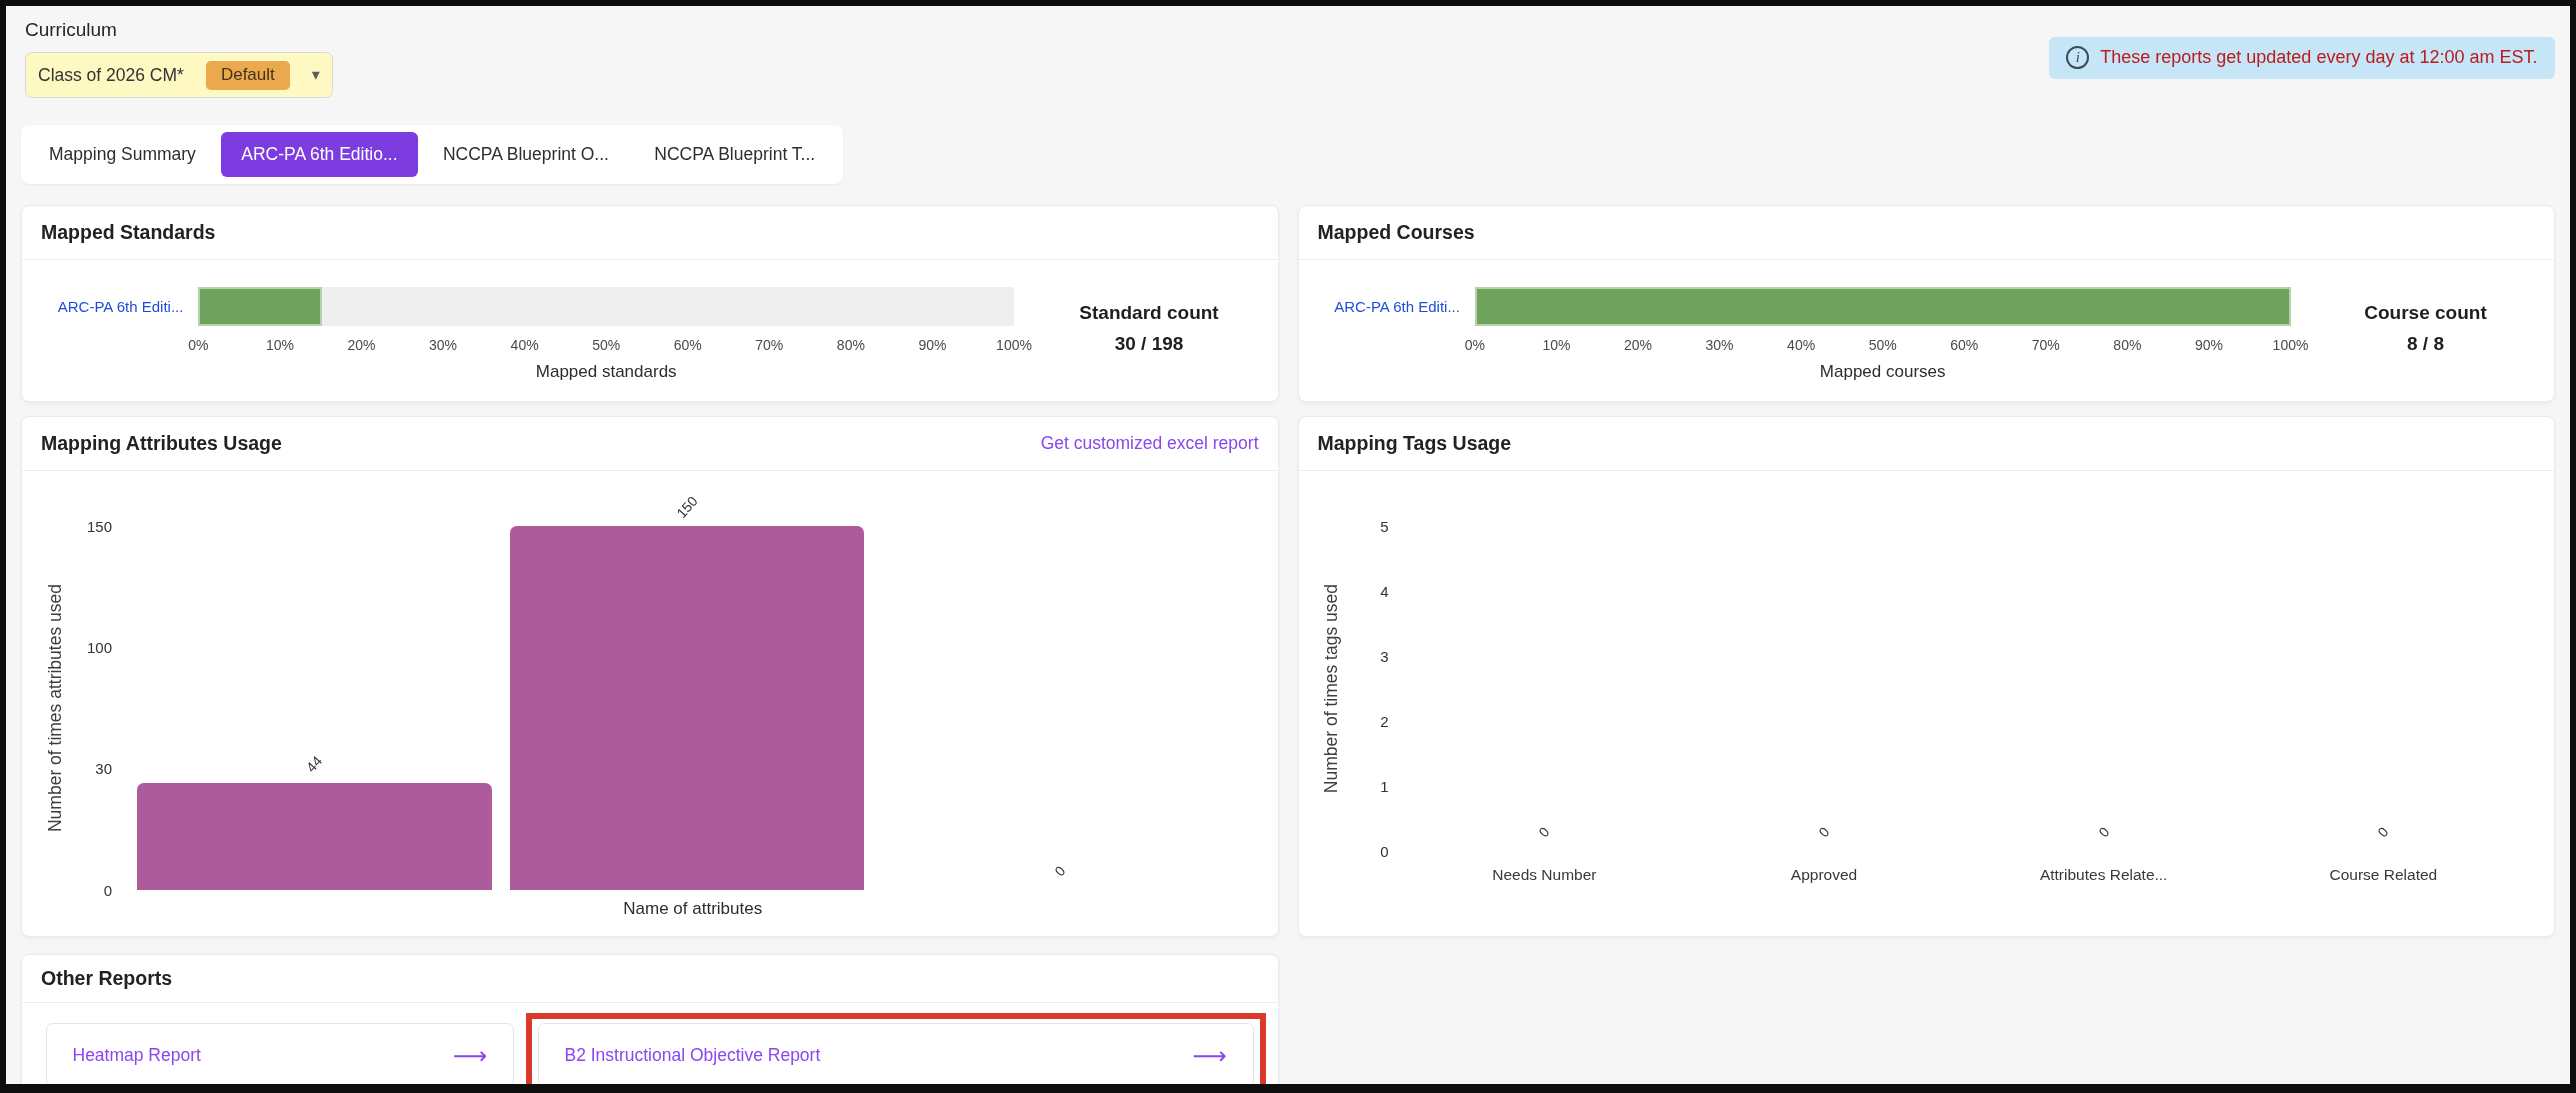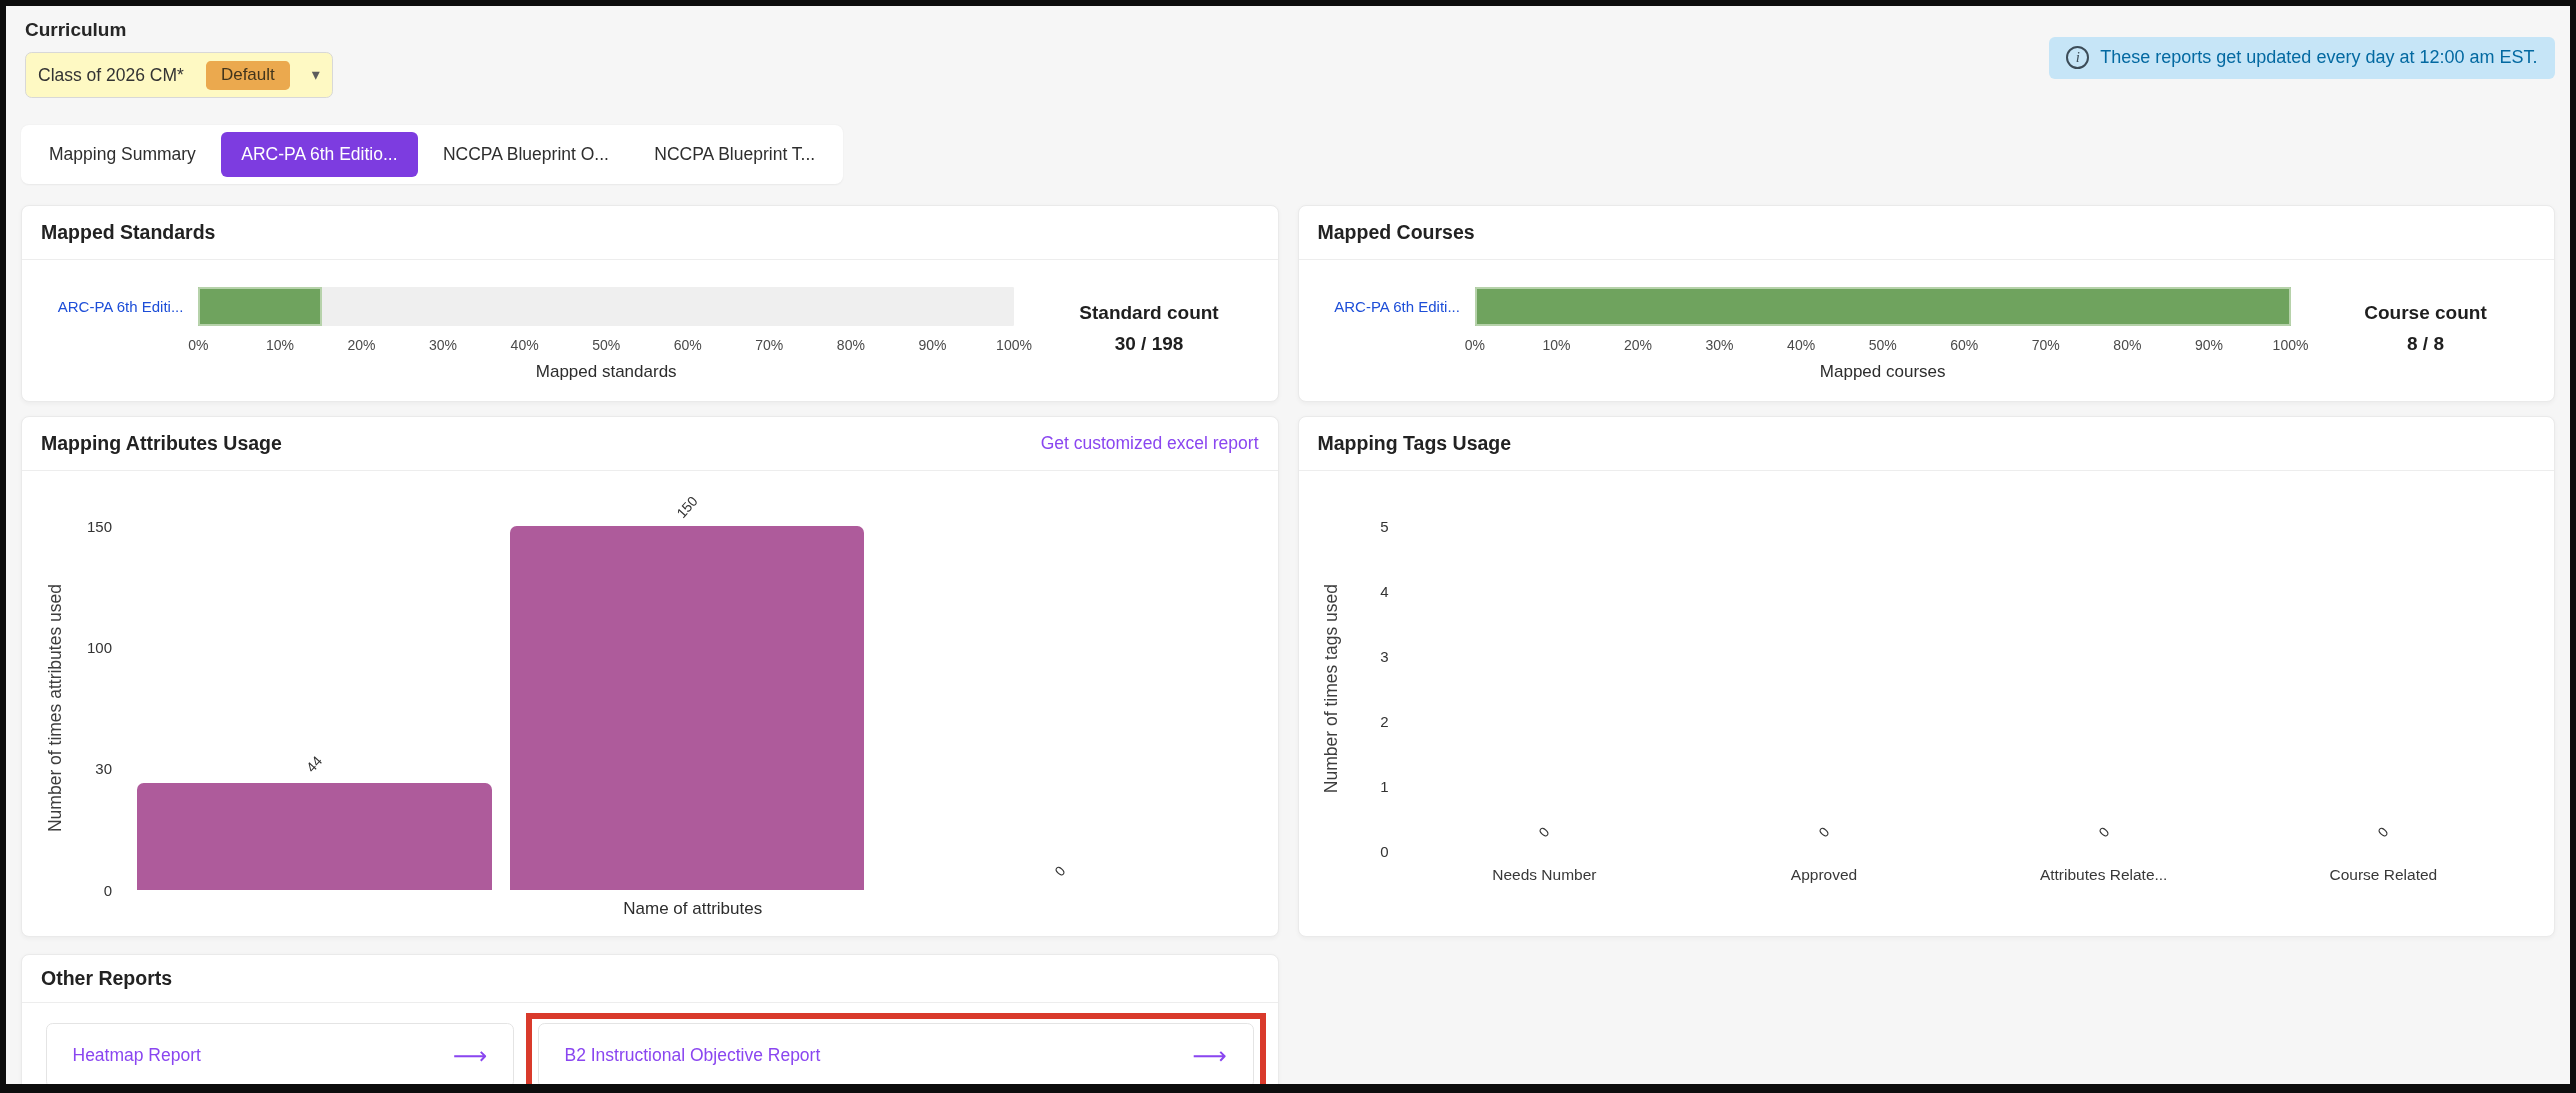--- a/index.html
+++ b/index.html
@@ -11,21 +11,21 @@
   .frame {
     width: 2576px; height: 1094px;
     border: 6px solid #0d0d0d; border-bottom-width: 10.8px;
     background: #f6f6f6;
     overflow: hidden;
   }
   .page { padding: 13.4px 15px 0 15px; }
 
   
   .topbar { display: flex; justify-content: space-between; align-items: flex-start; padding-left: 4px; }
-  .curriculum-label { font-size: 19px; font-weight: 700; color: #262626; margin-bottom: 10.8px; }
+  .curriculum-label { font-size: 19px; font-weight: 400; color: #262626; margin-bottom: 10.8px; }
   .select {
     display: inline-flex; align-items: center; gap: 22px;
     border: 1.3px solid #d8d8d8; border-radius: 6.7px;
     background: #fef9c3; padding: 7.4px 12px; cursor: pointer; justify-content: space-between;
   }
   .select-value { font-size: 17.5px; color: #333; }
   .badge {
     background: var(--badge, #eba94e); color: #42351c;
     font-size: 17px; font-weight: 500;
     border-radius: 4.7px; padding: 4.7px 15px;
@@ -36,21 +36,21 @@
     display: flex; align-items: center; gap: 10.8px;
     background: var(--banner, #c6e5f7); border-radius: 6px;
     padding: 8px 17.5px; height: 42px;
   }
   .info-i {
     width: 23px; height: 23px; border: 2px solid #3c4c58; border-radius: 50%;
     display: flex; align-items: center; justify-content: center;
     font-size: 15px; color: #3c4c58; font-family: "Liberation Serif", serif; font-style: italic;
     flex: 0 0 auto;
   }
-  .banner-text { font-size: 18px; color: #0369a1; }
+  .banner-text { font-size: 18px; color: #b91c1c; }
 
   
   .tabs-bar {
     margin-top: 27px;
     display: inline-flex; gap: 5.4px;
     background: #ffffff; border-radius: 8px; padding: 6.7px 8px;
     box-shadow: 0 0.7px 2px rgba(0,0,0,.06);
   }
   .tab {
     border: none; background: transparent; cursor: pointer;

